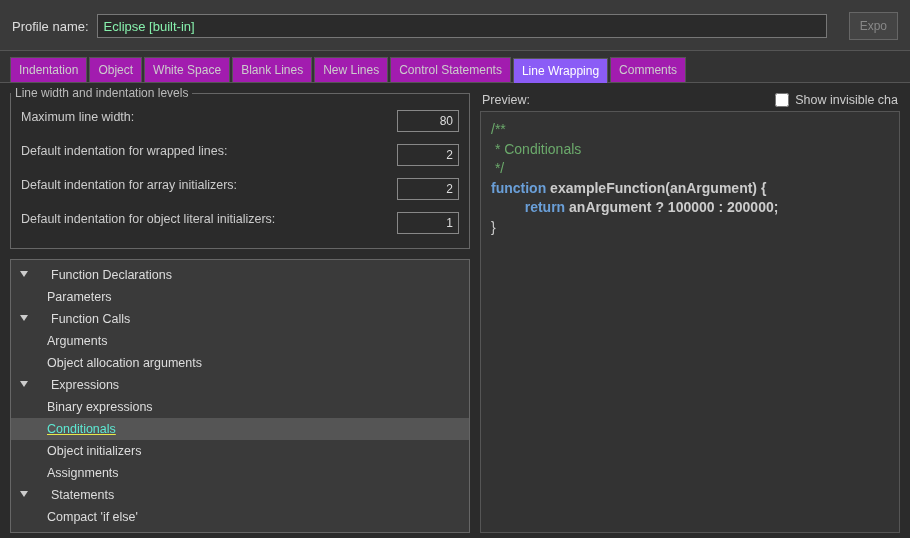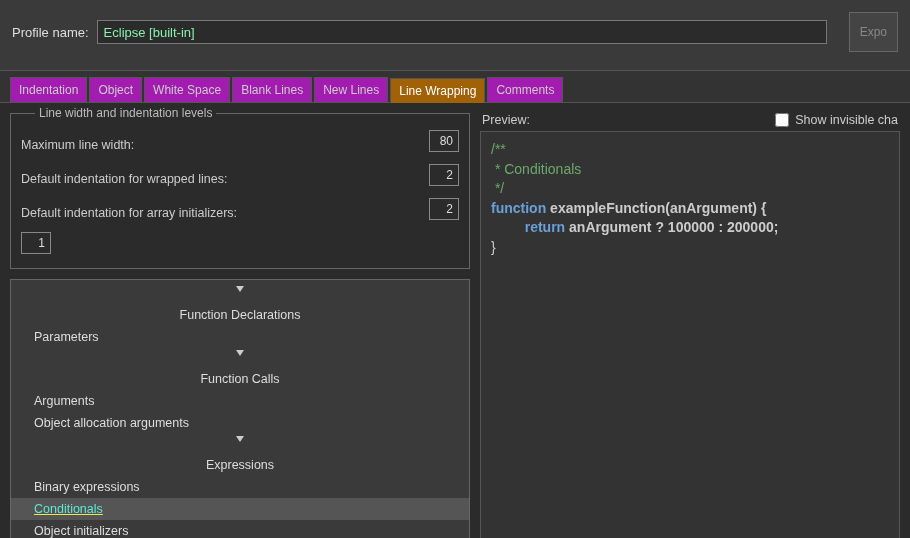--- a/index.html
+++ b/index.html
@@ -1,36 +1,36 @@
 <!DOCTYPE html>
 <html><head>
 <meta charset="utf-8">
 <style>
 * { margin: 0; padding: 0; box-sizing: border-box; font-family: "Segoe UI", Tahoma, sans-serif; }
 body { background: #2b2b2b; color: #ccc; font-size: 12px; width: 910px; height: 538px; overflow: hidden; }
-.top-panel { background: #3a3a3a; padding: 12px 12px 18px 12px; display: flex; align-items: center; gap: 8px; border-bottom: 1px solid #555; }
+.top-panel { background: #3a3a3a; padding: 12px 12px 10px 12px; display: flex; align-items: center; gap: 8px; border-bottom: 1px solid #555; }
 .profile-label { color: #ddd; font-size: 13px; }
 .profile-input { flex: 1; background: #2b2b2b; border: 1px solid #777; color: #86efac; padding: 4px 6px; font-size: 13px; height: 24px; }
-.export-btn { background: #444; border: 1px solid #666; color: #888; padding: 4px 10px; height: 40px; font-size: 12px; margin-left: 14px; }
+.export-btn { background: #444; border: 1px solid #666; color: #888; padding: 4px 10px; height: 28px; font-size: 12px; margin-left: 14px; }
 .tab-row { background: #333; padding: 6px 10px 0 10px; display: flex; gap: 2px; border-bottom: 1px solid #555; }
 .tab { background: #a21caf; border: 1px solid #555; border-bottom: none; padding: 5px 8px; color: #ccc; cursor: pointer; font-size: 12px; }
-.tab.active { background: #a16207; color: #fff; position: relative; top: 1px; }
+.tab.active { background: #8b5cf6; color: #fff; position: relative; top: 1px; }
 .content { display: flex; padding: 10px; gap: 10px; }
 .left-col { width: 460px; display: flex; flex-direction: column; gap: 10px; }
 .right-col { flex: 1; display: flex; flex-direction: column; }
 .fieldset { border: 1px solid #666; padding: 10px 10px 14px 10px; position: relative; }
-.fieldset-label { position: absolute; top: -8px; left: 24px; background: #2b2b2b; padding: 0 4px; color: #bbb; font-size: 12px; }
-.form-row { display: flex; justify-content: space-between; align-items: flex-end; margin-top: 12px; }
+.fieldset-label { position: absolute; top: -8px; left: 0; background: #2b2b2b; padding: 0 4px; color: #bbb; font-size: 12px; }
+.form-row { display: flex; justify-content: space-between; align-items: flex-start; margin-top: 12px; }
 .form-row:first-of-type { margin-top: 6px; }
 .form-row label { color: #ccc; font-size: 12.5px; }
-.num-input { width: 30px; background: #2b2b2b; border: 1px solid #888; color: #ddd; text-align: right; padding: 3px 5px; font-size: 12px; height: 22px; }
+.num-input { width: 62px; background: #2b2b2b; border: 1px solid #888; color: #ddd; text-align: right; padding: 3px 5px; font-size: 12px; height: 22px; }
 .tree-box { border: 1px solid #666; padding: 4px 0; background: #3a3a3a; }
 .tree-item { display: flex; align-items: center; padding: 2px 8px; cursor: pointer; color: #ddd; font-size: 12.5px; line-height: 18px; }
-.tree-item.child { padding-left: 23px; }
-.tree-item.parent { gap: 12px; flex-direction: column; }
+.tree-item.child { padding-left: 36px; }
+.tree-item.parent { gap: 22px; }
 .tree-item.selected { background: #555; }
 .tree-item.selected .tree-text { color: #5eead4; text-decoration: underline; text-decoration-color: #e8e84a; }
 .expander { width: 10px; display: inline-flex; justify-content: center; }
 .expander svg { width: 8px; height: 8px; }
 .preview-header { display: flex; justify-content: space-between; align-items: center; margin-bottom: 4px; padding: 0 2px; }
 .preview-label { color: #ccc; font-size: 12.5px; }
 .checkbox-wrap { display: flex; align-items: center; gap: 6px; color: #ccc; font-size: 12.5px; }
 .checkbox-wrap input { width: 14px; height: 14px; accent-color: #555; }
 .code-area { flex: 1; background: #333; border: 1px solid #555; padding: 8px 10px; font-family: Consolas, monospace; font-size: 14px; color: #ccc; line-height: 1.4; white-space: pre; overflow: hidden; }
 .tok-comment { color: #6ba96b; }
@@ -46,20 +46,21 @@
   <input class="profile-input" type="text" value="Eclipse [built-in]" style="">
   <button class="export-btn">Expo</button>
 </div>
 
 <div class="tab-row" id="tabrow">
     <div class="tab">Indentation</div>
     <div class="tab">Object</div>
     <div class="tab">White Space</div>
     <div class="tab">Blank Lines</div>
     <div class="tab">New Lines</div>
+    <div class="tab">Control Statements</div>
     <div class="tab active">Line Wrapping</div>
     <div class="tab">Comments</div>
   </div>
 
 <div class="content">
   <div class="left-col">
     <div class="fieldset">
       <span class="fieldset-label">Line width and indentation levels</span>
       <div class="form-row">
         <label>Maximum line width:</label>
@@ -67,20 +68,21 @@
       </div>
       <div class="form-row">
         <label>Default indentation for wrapped lines:</label>
         <input class="num-input" type="text" value="2" style="">
       </div>
       <div class="form-row">
         <label>Default indentation for array initializers:</label>
         <input class="num-input" type="text" value="2" style="">
       </div>
       <div class="form-row">
+        <label>Default indentation for object literal initializers:</label>
         <input class="num-input" type="text" value="1" style="">
       </div>
     </div>
 
     <div class="tree-box" id="treebox">
         <div class="tree-item parent">
           <span class="expander">
             <svg viewBox="0 0 8 8">
               <path d="M0 0 L8 0 L4 6 Z" fill="#ccc"></path>
             </svg>

